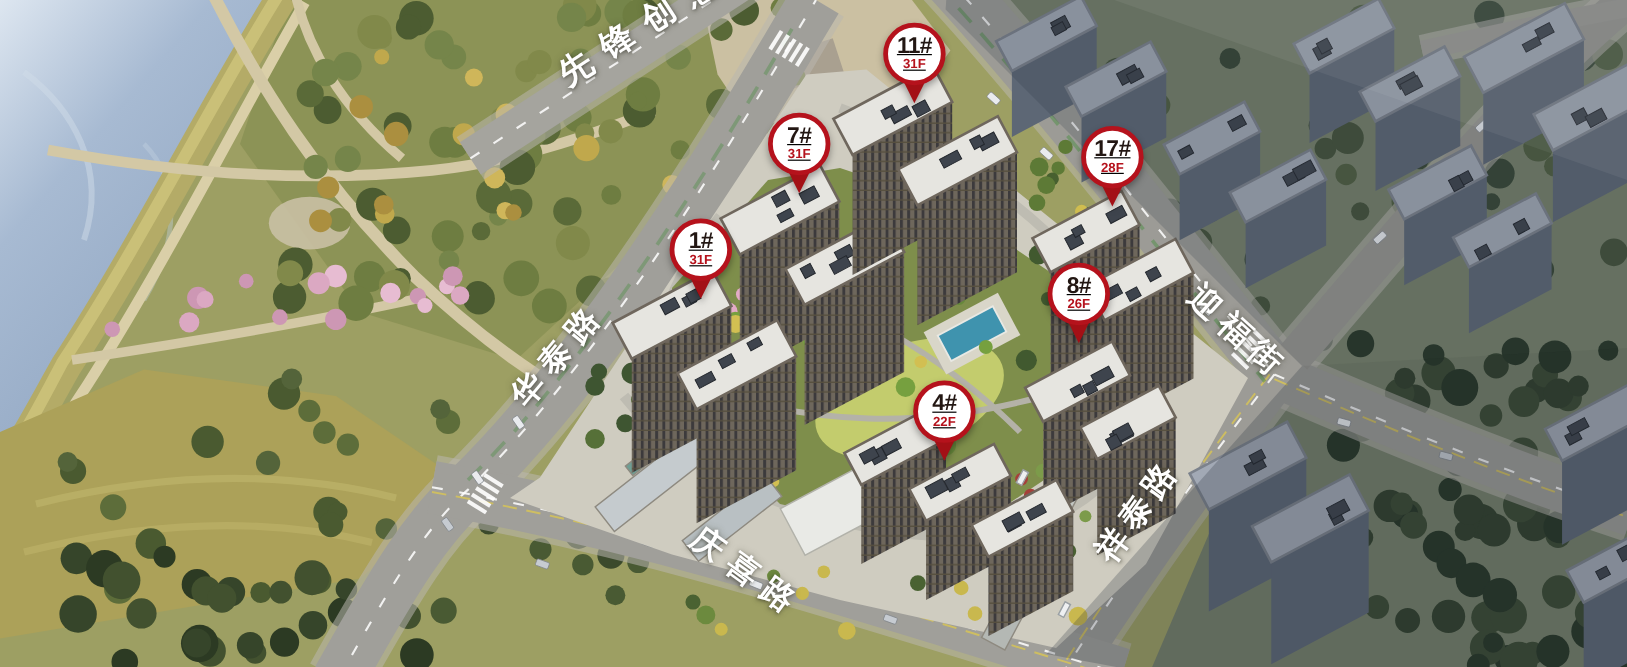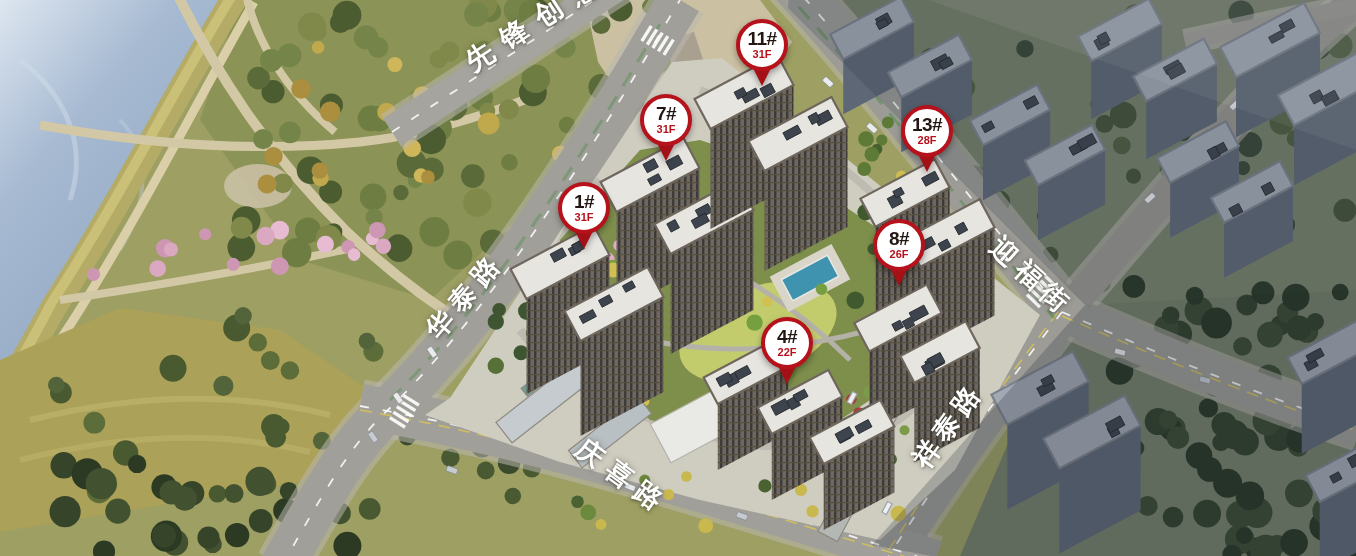--- a/index.html
+++ b/index.html
@@ -7,21 +7,21 @@
          font-family:"Liberation Sans","DejaVu Sans",sans-serif;
          background:#8a9057;}
   #terrain{position:absolute;left:0;top:0;z-index:1;}
   .road-label{position:absolute;z-index:5;color:#fff;font-weight:700;white-space:nowrap;
       text-shadow:0 1px 3px rgba(40,40,30,.55),0 0 6px rgba(60,60,40,.35);
       transform-origin:center center;pointer-events:none;}
   .pin{position:absolute;z-index:10;width:52px;text-align:center;cursor:pointer;
        filter:drop-shadow(0 3px 3px rgba(0,0,0,.35));}
   .pin-circle{position:relative;z-index:2;width:52px;height:52px;border-radius:50%;
       box-sizing:border-box;border:4px solid #b91c1c;background:#fff;
-      display:flex;flex-direction:column;align-items:center;justify-content:center;}
+      display:flex;flex-direction:column;align-items:center;justify-content:center;text-decoration:underline;}
   .pin-id{font-size:19px;line-height:19px;font-weight:800;letter-spacing:-.5px;color:#231713;}
   .pin-floor{font-size:11px;line-height:13px;font-weight:800;color:#b5121c;}
   .pin-tail{position:relative;z-index:1;width:0;height:0;margin:-7px auto 0;
       border-left:11px solid transparent;border-right:11px solid transparent;
       border-top:22px solid #a31016;}
 </style>
 </head>
 <body>
 
 <div id="stage">
@@ -726,21 +726,21 @@
       </div>
       <div class="pin" style="left: 640px; top: 94px;">
         <div class="pin-circle" style="border-color: rgb(181, 18, 28); background: rgb(255, 255, 255);">
           <div class="pin-id" style="color: rgb(35, 23, 19);">7#</div>
           <div class="pin-floor" style="color: rgb(181, 18, 28);">31F</div>
         </div>
         <div class="pin-tail" style="border-top-color: rgb(163, 16, 22);"></div>
       </div>
       <div class="pin" style="left: 901px; top: 105px;">
         <div class="pin-circle" style="border-color: rgb(181, 18, 28); background: rgb(255, 255, 255);">
-          <div class="pin-id" style="color: rgb(35, 23, 19);">13#</div>
+          <div class="pin-id" style="color: rgb(35, 23, 19);">17#</div>
           <div class="pin-floor" style="color: rgb(181, 18, 28);">28F</div>
         </div>
         <div class="pin-tail" style="border-top-color: rgb(163, 16, 22);"></div>
       </div>
       <div class="pin" style="left: 558px; top: 182px;">
         <div class="pin-circle" style="border-color: rgb(181, 18, 28); background: rgb(255, 255, 255);">
           <div class="pin-id" style="color: rgb(35, 23, 19);">1#</div>
           <div class="pin-floor" style="color: rgb(181, 18, 28);">31F</div>
         </div>
         <div class="pin-tail" style="border-top-color: rgb(163, 16, 22);"></div>

